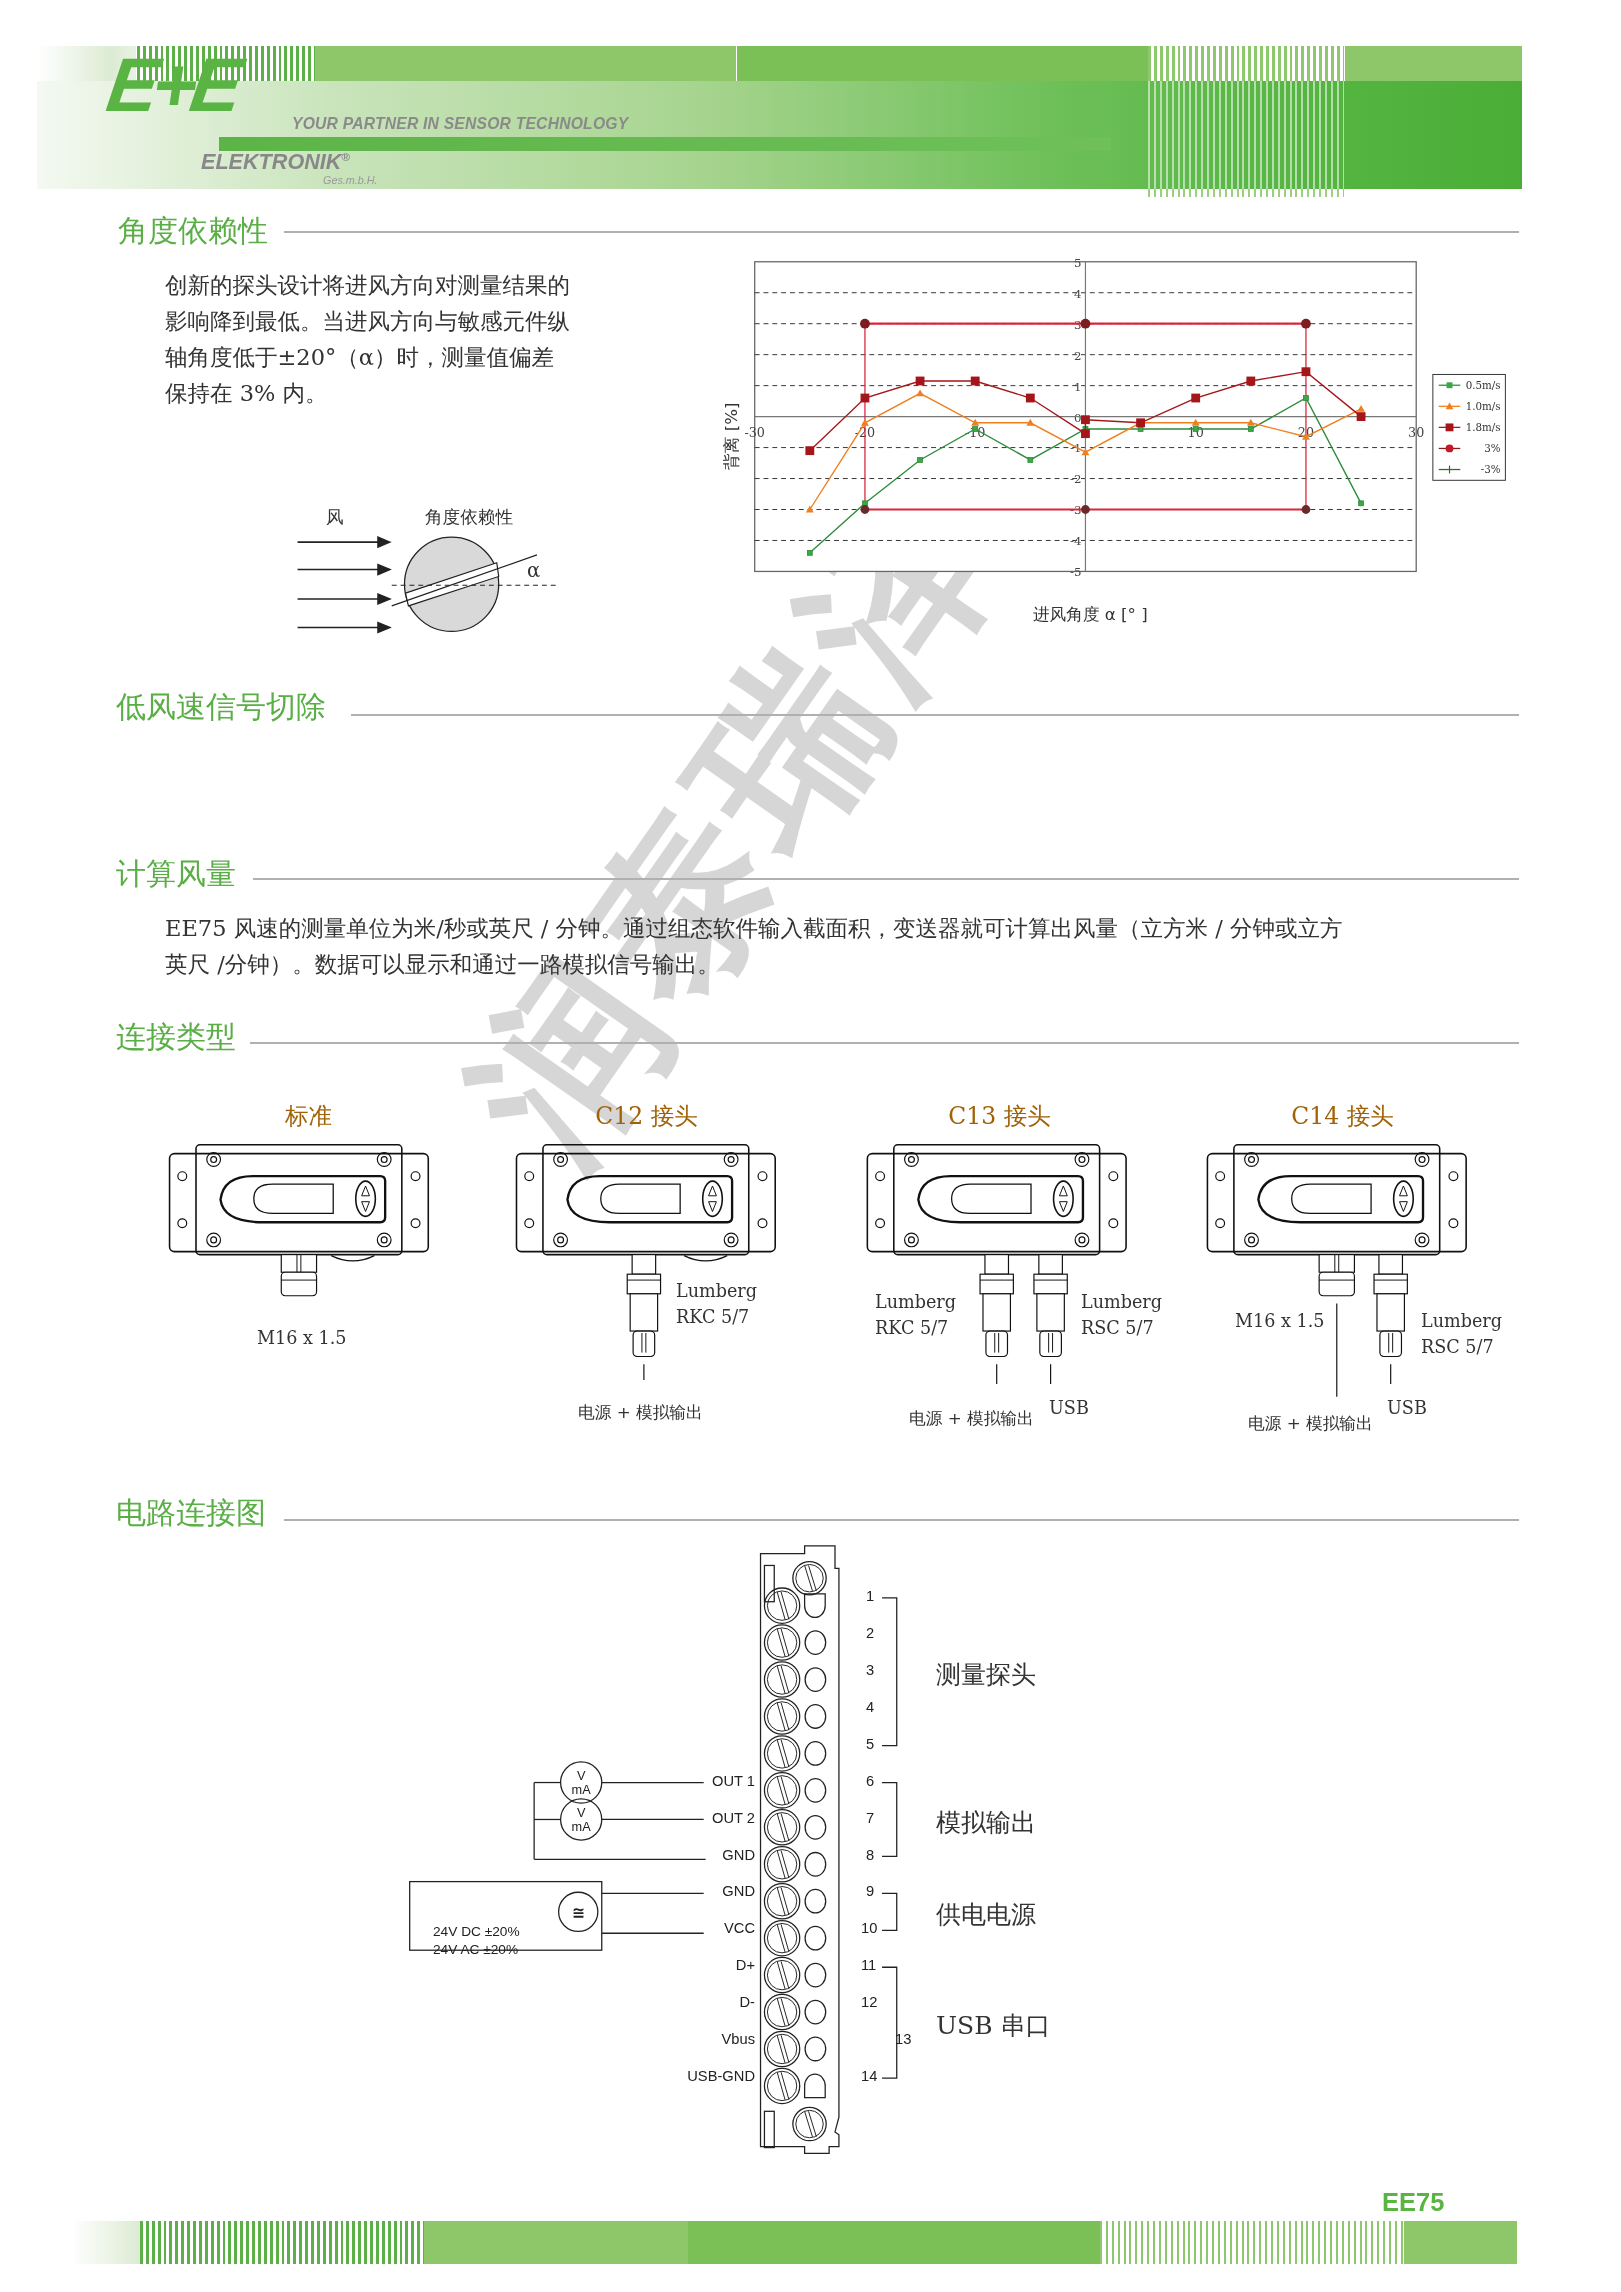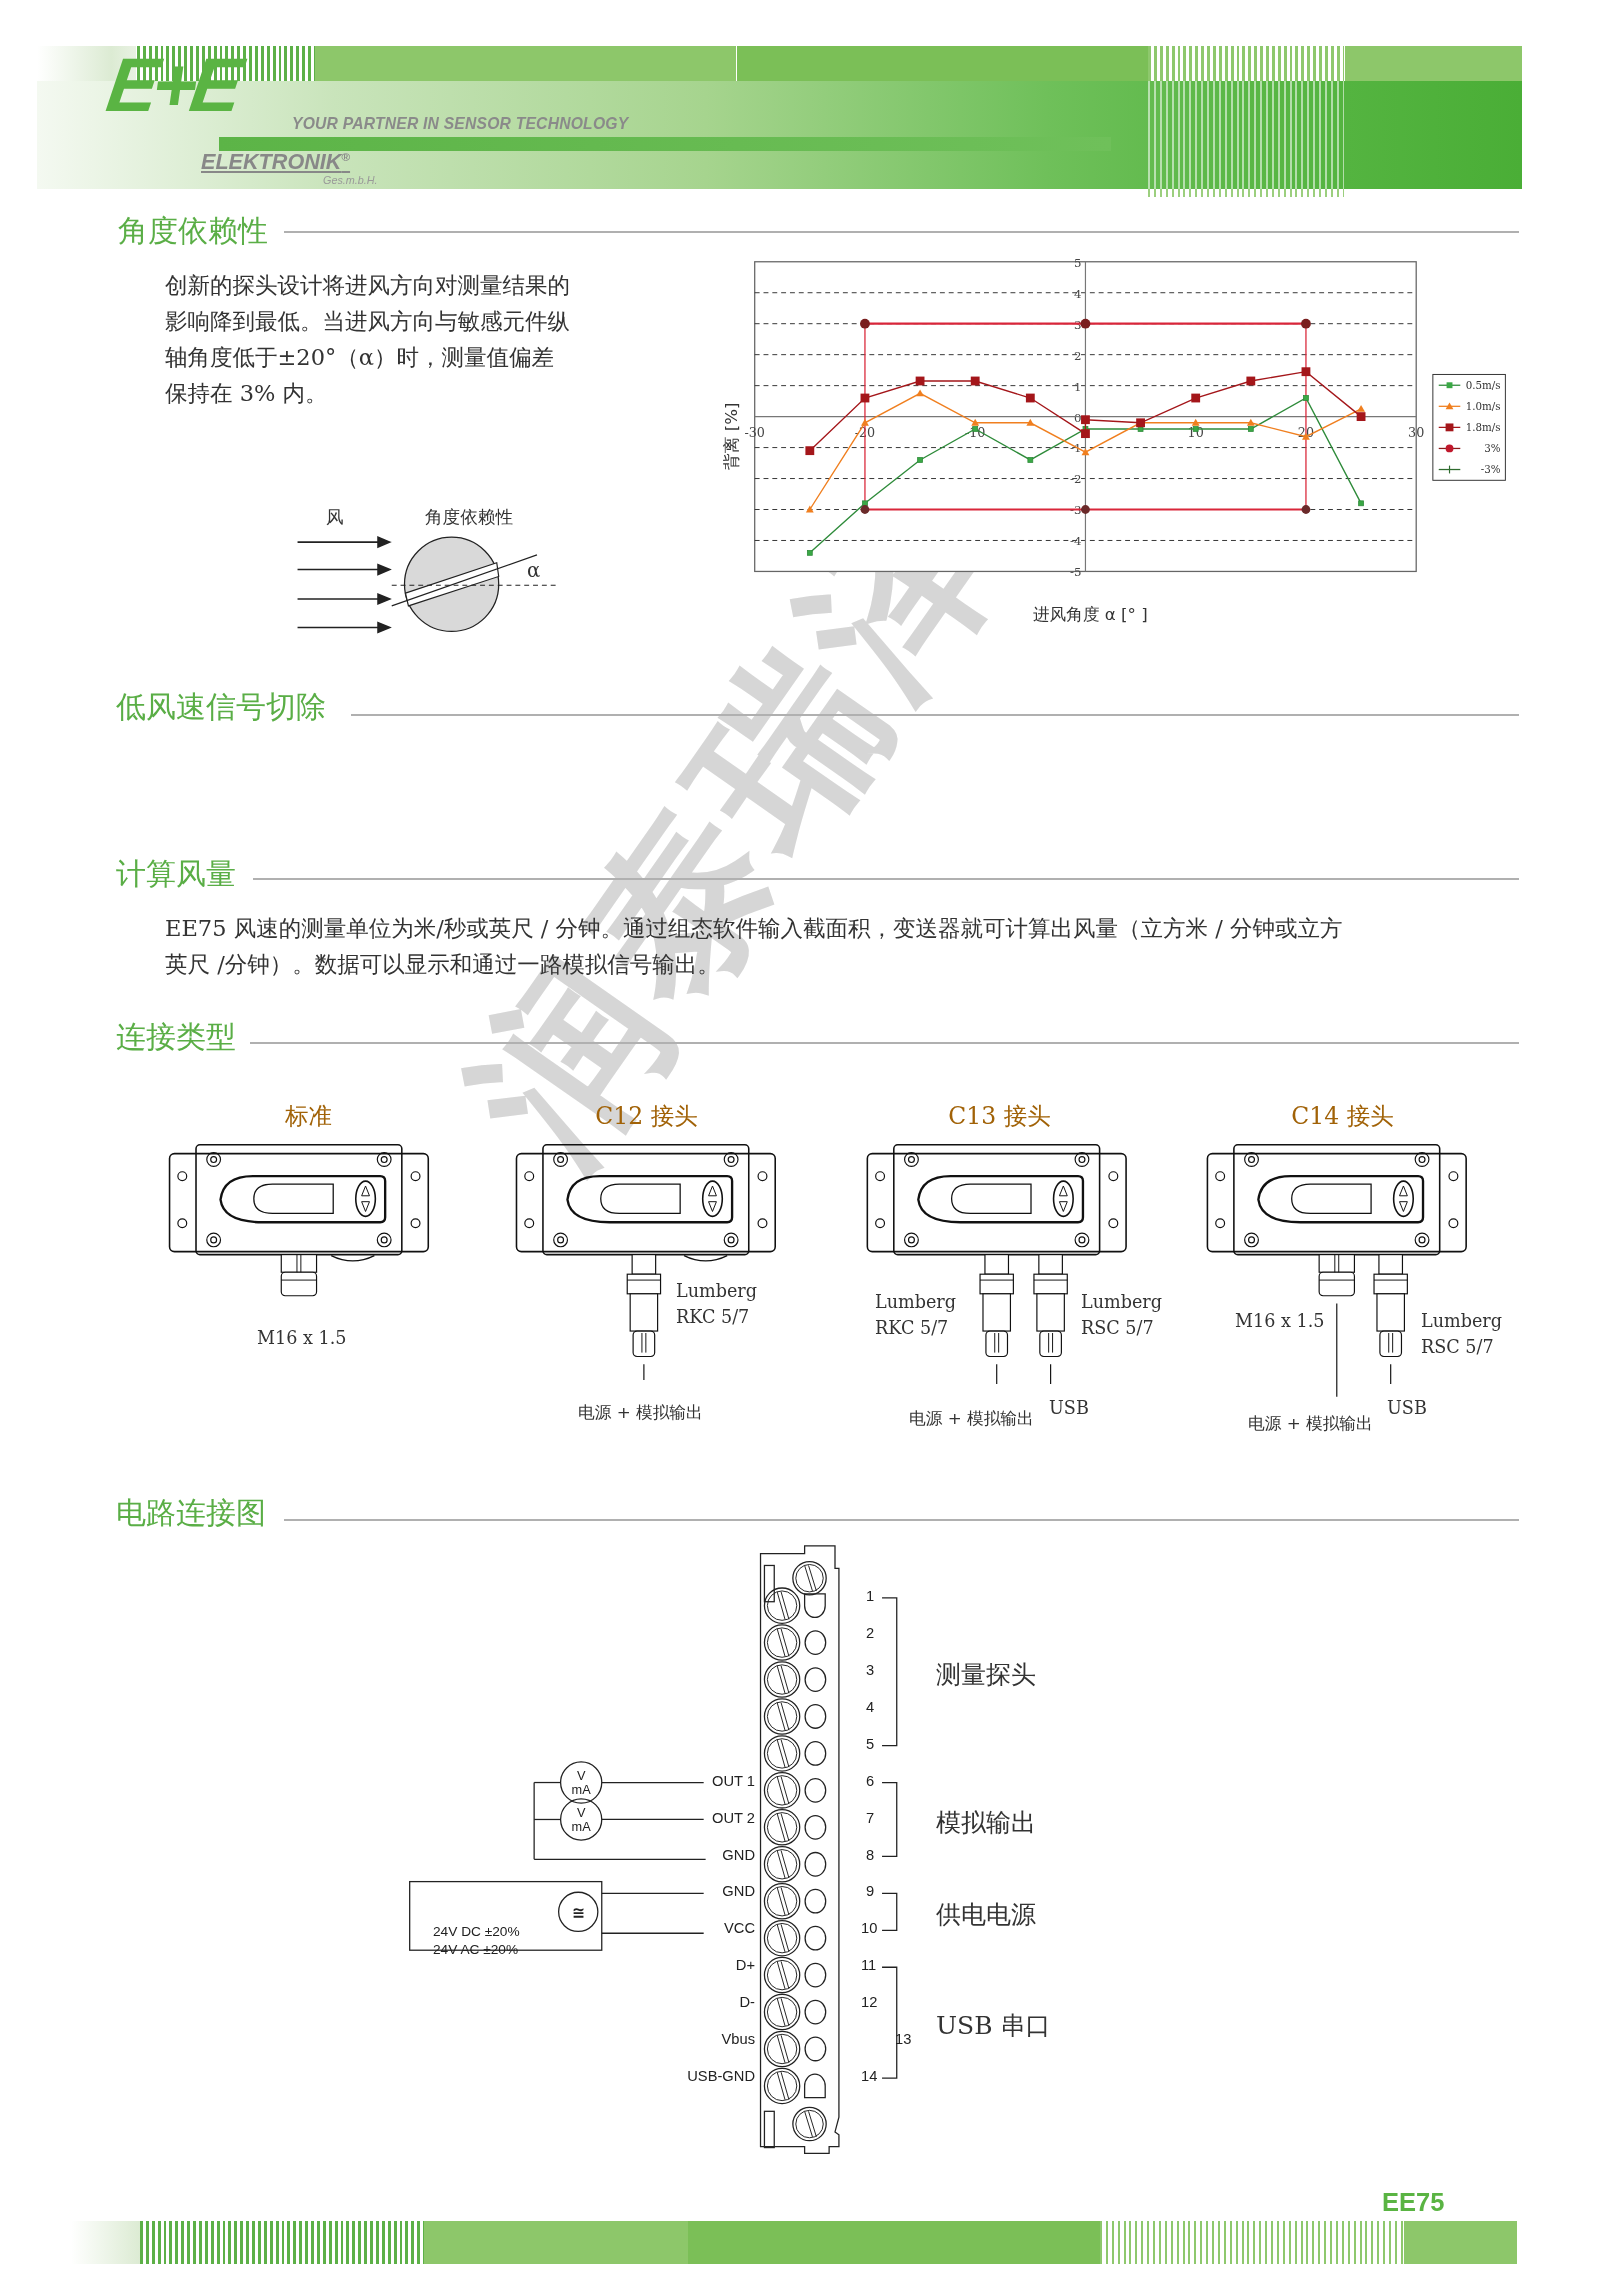--- a/index.html
+++ b/index.html
@@ -12,21 +12,21 @@
   .hdr-top .seg2{position:absolute;left:278px;top:0;width:421px;height:35px;background:#8dc76a;}
   .hdr-top .seg3{position:absolute;left:700px;top:0;width:412px;height:35px;background:#7bbf57;}
   .hdr-top .seg4{position:absolute;left:1111px;top:0;width:196px;height:35px;background:repeating-linear-gradient(90deg,#8ec86d 0 2.9px,#fff 2.9px 5.9px);}
   .hdr-top .seg5{position:absolute;left:1308px;top:0;width:177px;height:35px;background:#8dc76a;}
   .hdr-main{position:absolute;left:0;top:35px;width:100%;height:108px;background:linear-gradient(90deg,#f4f9f1 0%,#c9e4bb 20%,#a6d48e 45%,#6fc05a 68%,#5bb847 80%,#4aae36 100%);}
   .hdr-main .stripes{position:absolute;left:1111px;top:0;width:196px;height:108px;background:repeating-linear-gradient(90deg,rgba(255,255,255,.55) 0 2px,transparent 2px 5.9px);}
   .hdr-bottom-stripes{position:absolute;left:1111px;top:143px;width:196px;height:7.8px;background:repeating-linear-gradient(90deg,#9ccf7e 0 2px,#fff 2px 5.9px);}
   .hdr-bar{position:absolute;left:181px;top:137px;width:931px;height:15.7px;background:linear-gradient(90deg,#5cb447,#6fc05a);}
   .logo-ee{position:absolute;left:108px;top:47px;font-family:"Liberation Sans",sans-serif;font-weight:bold;font-style:italic;font-size:76px;color:#5ab443;letter-spacing:-5.9px;line-height:1;transform:skewX(-8deg);}
   .tagline{position:absolute;left:186px;top:82px;font-family:"Liberation Sans",sans-serif;font-style:italic;font-weight:bold;font-size:15.7px;color:#8a8a8a;letter-spacing:0.2px;}
-  .elek{position:absolute;left:169px;top:108px;font-family:"Liberation Sans",sans-serif;font-style:italic;font-weight:bold;font-size:21.6px;color:#888;text-decoration:underline;}
+  .elek{position:absolute;left:169px;top:108px;font-family:"Liberation Sans",sans-serif;font-style:italic;font-weight:bold;font-size:21.6px;color:#888;}
   .ges{position:absolute;left:284px;top:133px;font-family:"Liberation Sans",sans-serif;font-style:italic;font-size:10.8px;color:#999;}
   
   .sec-title{position:absolute;font-family:"DejaVu Sans","Liberation Sans",sans-serif;font-size:30px;color:#5aae46;background:#fff;padding-right:5.9px;line-height:1;}
   .sec-line{position:absolute;height:2px;background:#b0b0b0;}
   .body-text{position:absolute;font-size:22.5px;line-height:36px;color:#333;}
   
   .chart{position:absolute;left:686px;top:250px;width:843px;height:392px;}
   
   .dev-title{position:absolute;font-size:23.5px;color:#a16207;text-align:center;width:235px;}
   .dev-lbl{position:absolute;font-size:17.6px;line-height:25.5px;color:#333;}

